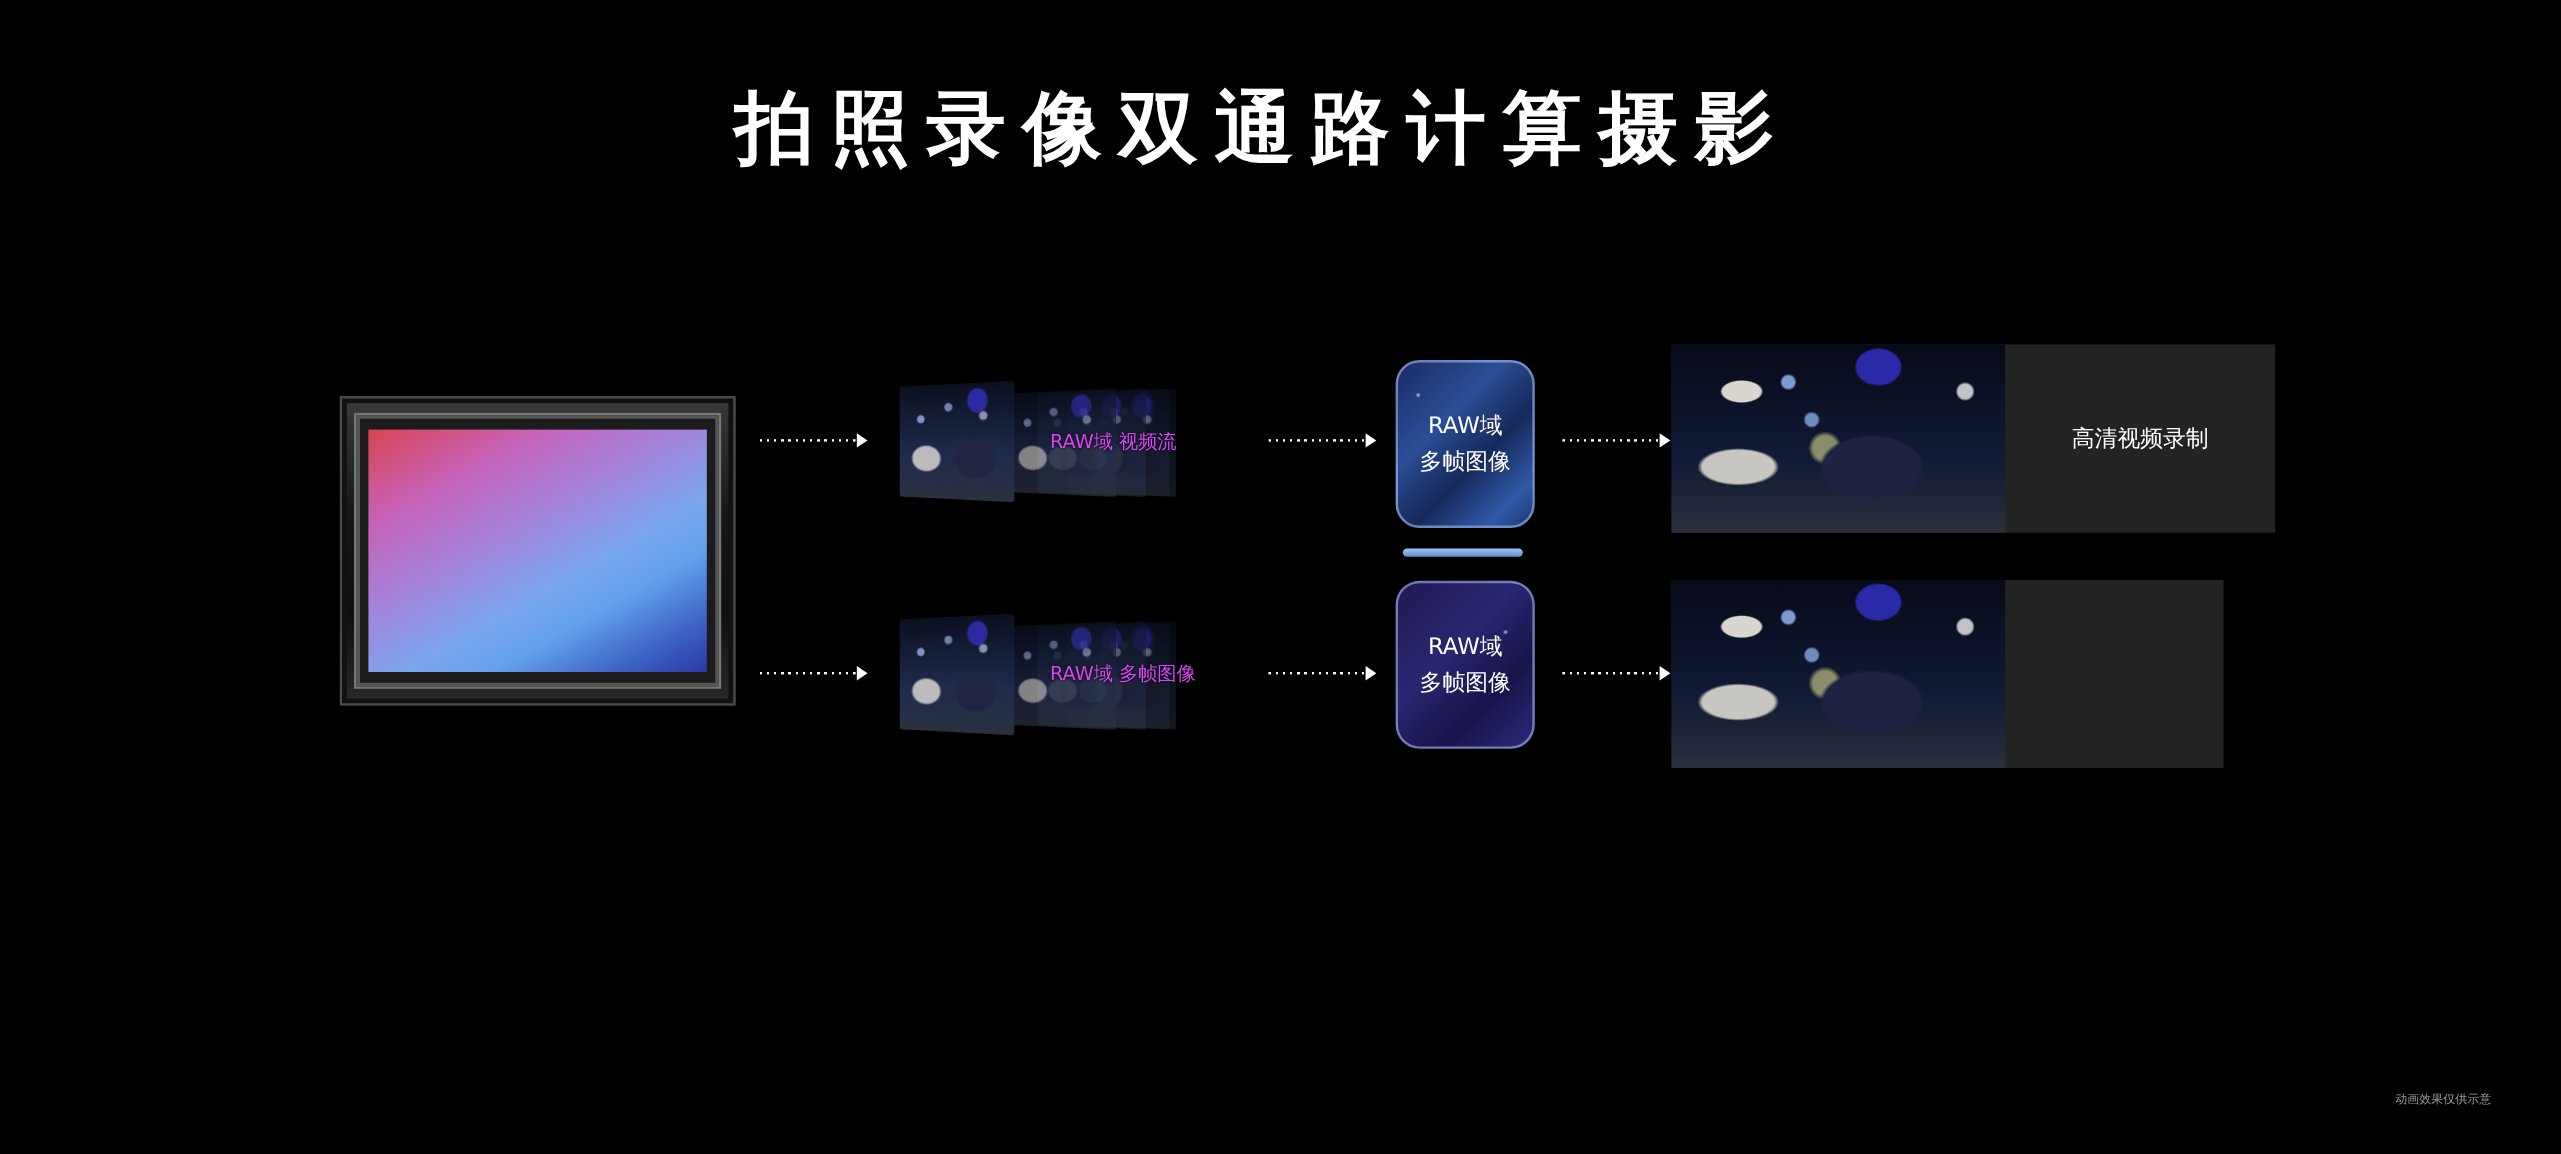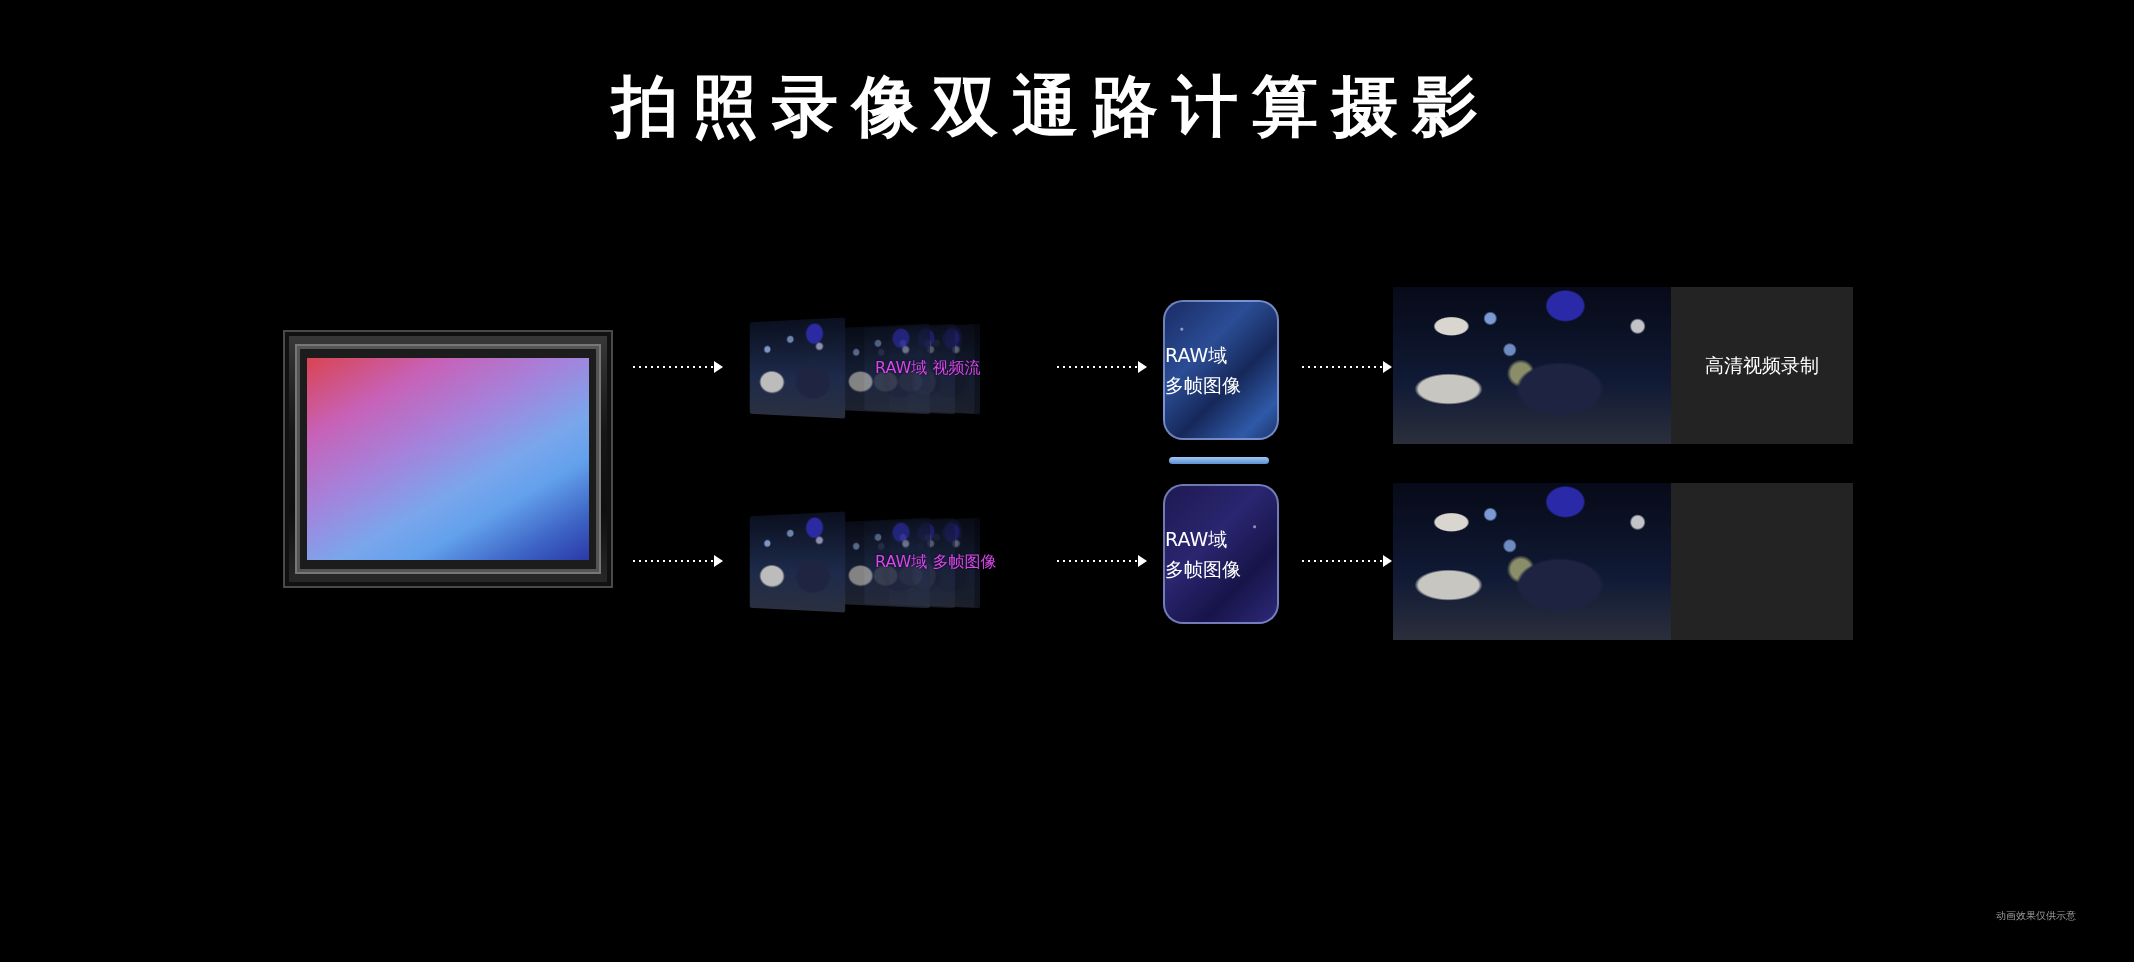--- a/index.html
+++ b/index.html
@@ -36,21 +36,21 @@
   .frame.f1 { left:0; width:100px; top:2px; height:96px; }
   .frame.f2 { left:90px; opacity:.7; }
   .frame.f3 { left:115px; opacity:.55; }
   .frame.f4 { left:140px; opacity:.45; }
   .frame.f5 { left:160px; width:70px; opacity:.35; }
   .stack-label { position:absolute; font-size:16px; color:#d946ef; white-space:nowrap;
            text-shadow:0 0 2px #000; }
   
   .chip { position:absolute; width:112px; height:136px; border-radius:20px;
           border:2px solid rgba(180,200,255,.55); overflow:hidden;
-          display:flex; flex-direction:column; justify-content:center; }
+          display:flex; flex-direction:column; justify-content:center; align-items:center; }
   .chip.video { background:
             radial-gradient(circle at 15% 20%, rgba(255,255,255,.5) 0 1px, transparent 2px),
             linear-gradient(135deg,#1a2c66 0%,#2b4d95 35%,#16285a 60%,#2f5aa8 85%,#1d356e 100%); }
   .chip.image { background:
             radial-gradient(circle at 80% 30%, rgba(255,255,255,.5) 0 1px, transparent 2px),
             linear-gradient(135deg,#1e1a52 0%,#2a2670 40%,#17144a 70%,#2d2a7a 100%); }
   .chip span { font-size:19px; line-height:30px; color:#fff; }
   .bridge { position:absolute; left:1169px; top:457px; width:100px; height:7px;
             border-radius:4px; background:linear-gradient(180deg,#9fc8f5,#5d8ed0); }
   
@@ -98,21 +98,21 @@
     <div class="head"></div>
   </div>
 <div class="chip video" style="left:1163px;top:300px;">
   <span>RAW域</span>
   <span>多帧图像</span>
 </div>
 <div class="arrow" style="left:1302px;top:361px;">
     <div class="dots"></div>
     <div class="head"></div>
   </div>
-<div class="output" style="top:287px;">
+<div class="output" style="top:287px;padding-left:43px;">
   <div class="photo"></div>
   <div class="output-label">高清视频录制</div>
 </div>
 
 <div class="bridge"></div>
 
 <div class="arrow" style="left:633px;top:555px;">
     <div class="dots"></div>
     <div class="head"></div>
   </div>

